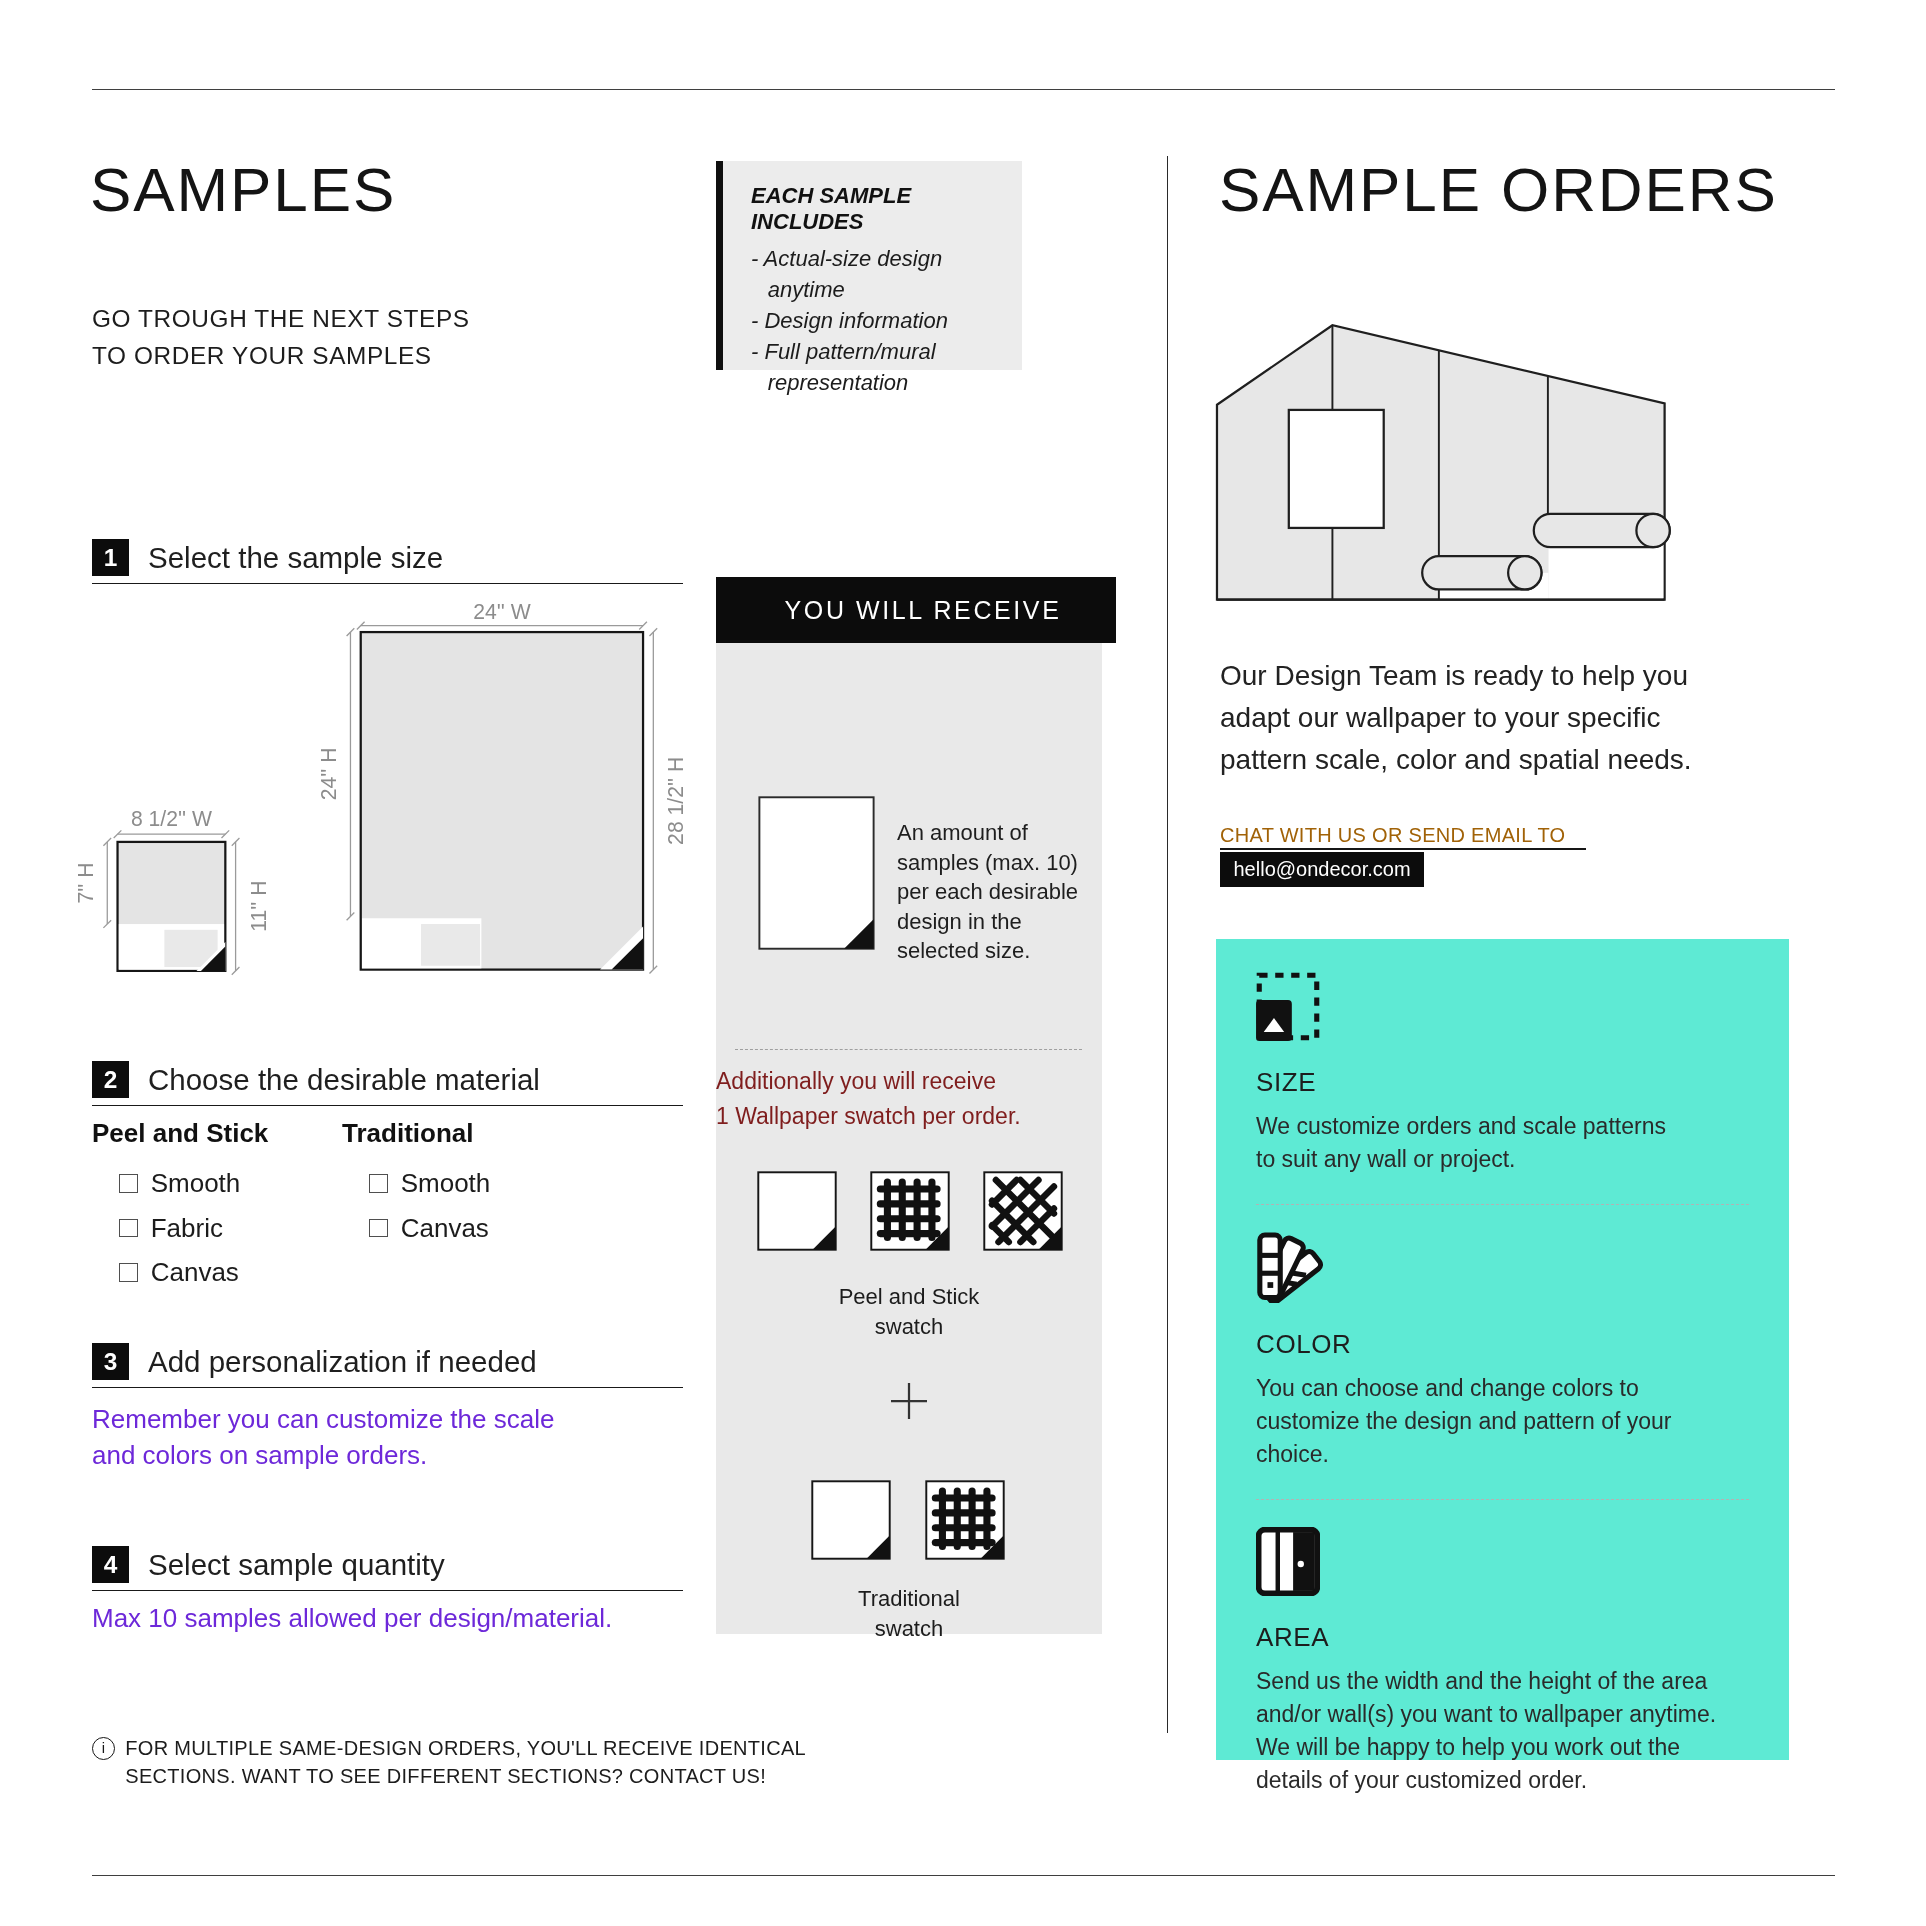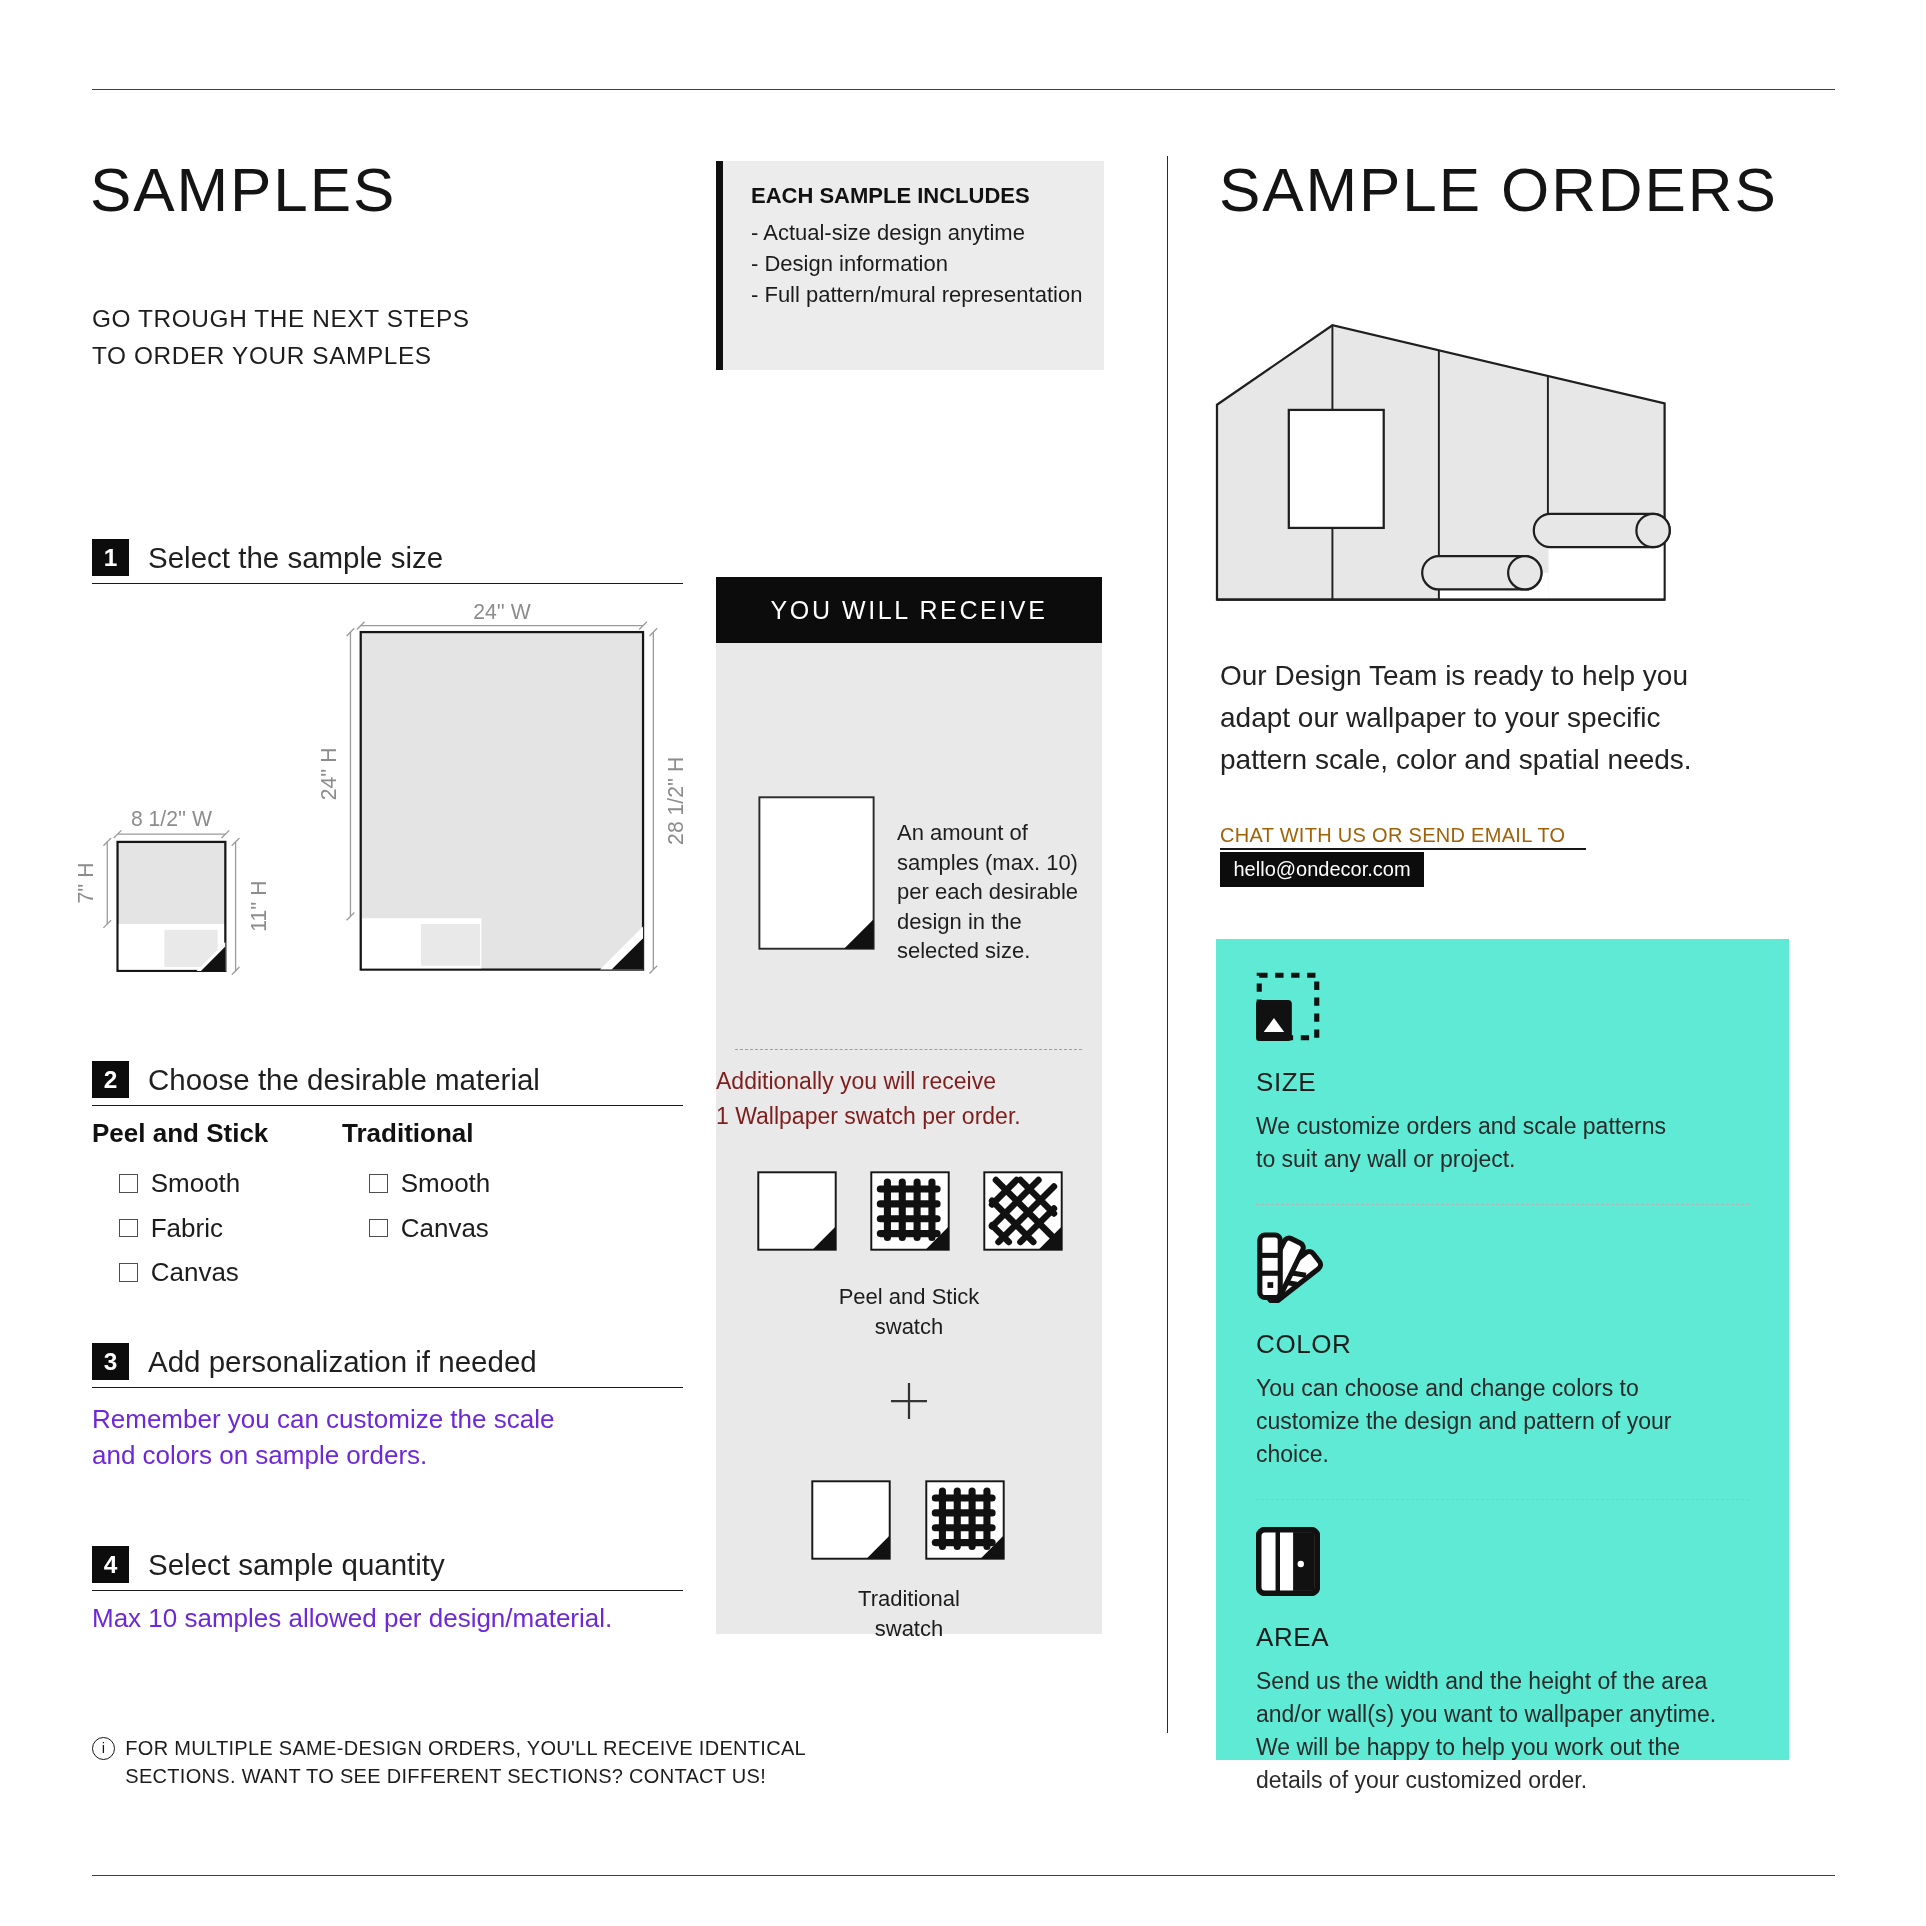--- a/index.html
+++ b/index.html
@@ -13,22 +13,22 @@
   .rule.top{top:89px;} .rule.bottom{top:1875px;}
   .vdivider{left:1167px;top:156px;width:1.3px;height:1577px;background:#2a2a2a;}
 
   
   .h1{font-size:62px;font-weight:400;letter-spacing:1.9px;color:#141414;}
   .samples-title{left:90px;top:154px;}
   .custom-title{left:1219px;top:154px;}
   .samples-sub{left:92px;top:300px;font-size:24.4px;letter-spacing:0.6px;line-height:37px;color:#1d1d1d;}
 
   
-  .includes-box{left:716px;top:161px;width:388px;height:209px;background:#ececec;
-                border-left:7px solid #0f0f0f;box-sizing:border-box;padding:22px 18px 0 28px;}
+  .includes-box{left:716px;top:161px;width:306px;height:209px;background:#ececec;
+                border-left:7px solid #0f0f0f;box-sizing:border-box;padding:22px 18px 0 28px;font-style:italic;}
   .includes-box .ttl{font-size:22px;font-weight:700;margin-bottom:7.7px;color:#111;}
   .includes-box .item{font-size:22px;line-height:31px;color:#1c1c1c;padding-left:16.7px;text-indent:-16.7px;}
 
   
   .step{left:92px;width:591px;}
   .step-head{display:flex;align-items:center;border-bottom:1.9px solid #191919;padding-bottom:7px;}
   .step-num{width:37px;height:37px;background:#0c0c0c;color:#fff;font-size:24.4px;font-weight:700;
             display:flex;align-items:center;justify-content:center;flex:none;}
   .step-label{font-size:29.5px;color:#1f1f1f;margin-left:19px;}
   .step1{top:539px;} .step2{top:1061px;} .step3{top:1343px;} .step4{top:1546px;}
@@ -44,21 +44,21 @@
 
   
   .footnote{left:92px;top:1734px;display:flex;align-items:flex-start;}
   .info-circle{width:21px;height:21px;border:1.9px solid #161616;border-radius:50%;font-size:14.8px;
                display:flex;align-items:center;justify-content:center;flex:none;margin-top:2.6px;color:#161616;}
   .footnote .txt{margin-left:10.3px;font-size:20px;line-height:28px;letter-spacing:0.3px;color:#1c1c1c;}
 
   
   .receive{left:716px;top:577px;width:386px;height:1057px;}
   .receive-head{position:absolute;left:0;top:0;width:386px;height:66px;background:#0c0c0c;color:#fff;
-                display:flex;align-items:center;justify-content:center;font-size:25px;letter-spacing:2.6px;}
+                display:flex;align-items:center;justify-content:center;font-size:25px;letter-spacing:2.6px;padding-left:14px;}
   .receive-body{position:absolute;left:0;top:66px;width:386px;height:991px;background:#e9e9e9;}
   .rcv-text{position:absolute;left:181px;top:175px;width:200px;font-size:22px;line-height:29.5px;color:#1e1e1e;}
   .rcv-page{position:absolute;left:42px;top:153px;}
   .rcv-dash{position:absolute;left:19px;top:406px;width:347px;border-top:1.3px dashed #9f9f9f;}
   .rcv-add{position:absolute;left:0;top:421px;width:386px;text-align:left;font-size:23px;line-height:35px;color:#7f1d1d;}
   .sw{position:absolute;}
   .sw1a{left:41px;top:528px;} .sw1b{left:154px;top:528px;} .sw1c{left:267px;top:528px;}
   .rcv-lbl1{position:absolute;left:0;top:639px;width:386px;text-align:center;font-size:22px;line-height:30px;color:#1c1c1c;}
   .plus-wrap{position:absolute;left:175px;top:740px;}
   .sw2a{left:95px;top:837px;} .sw2b{left:209px;top:837px;}

